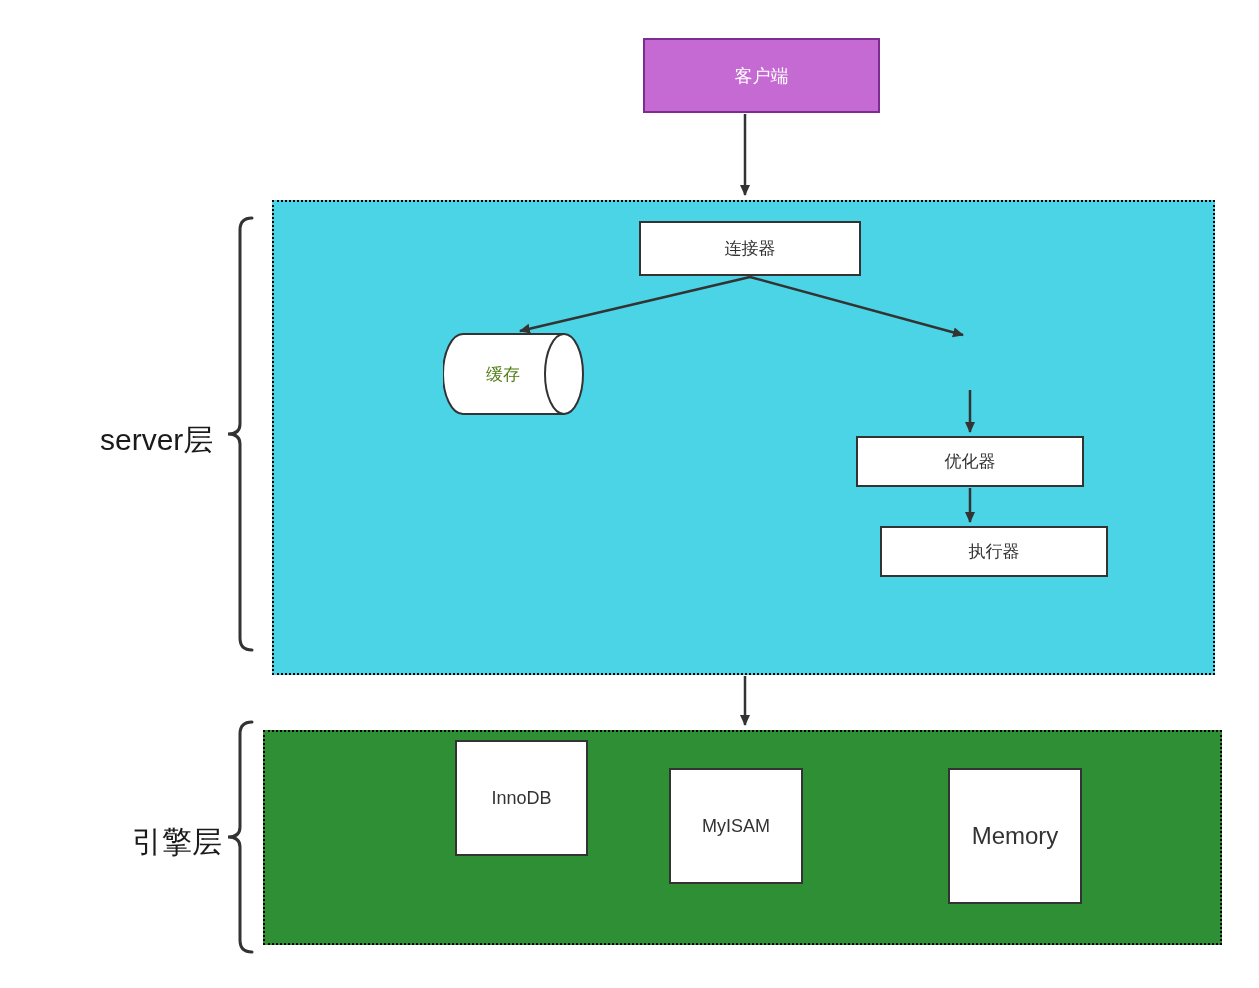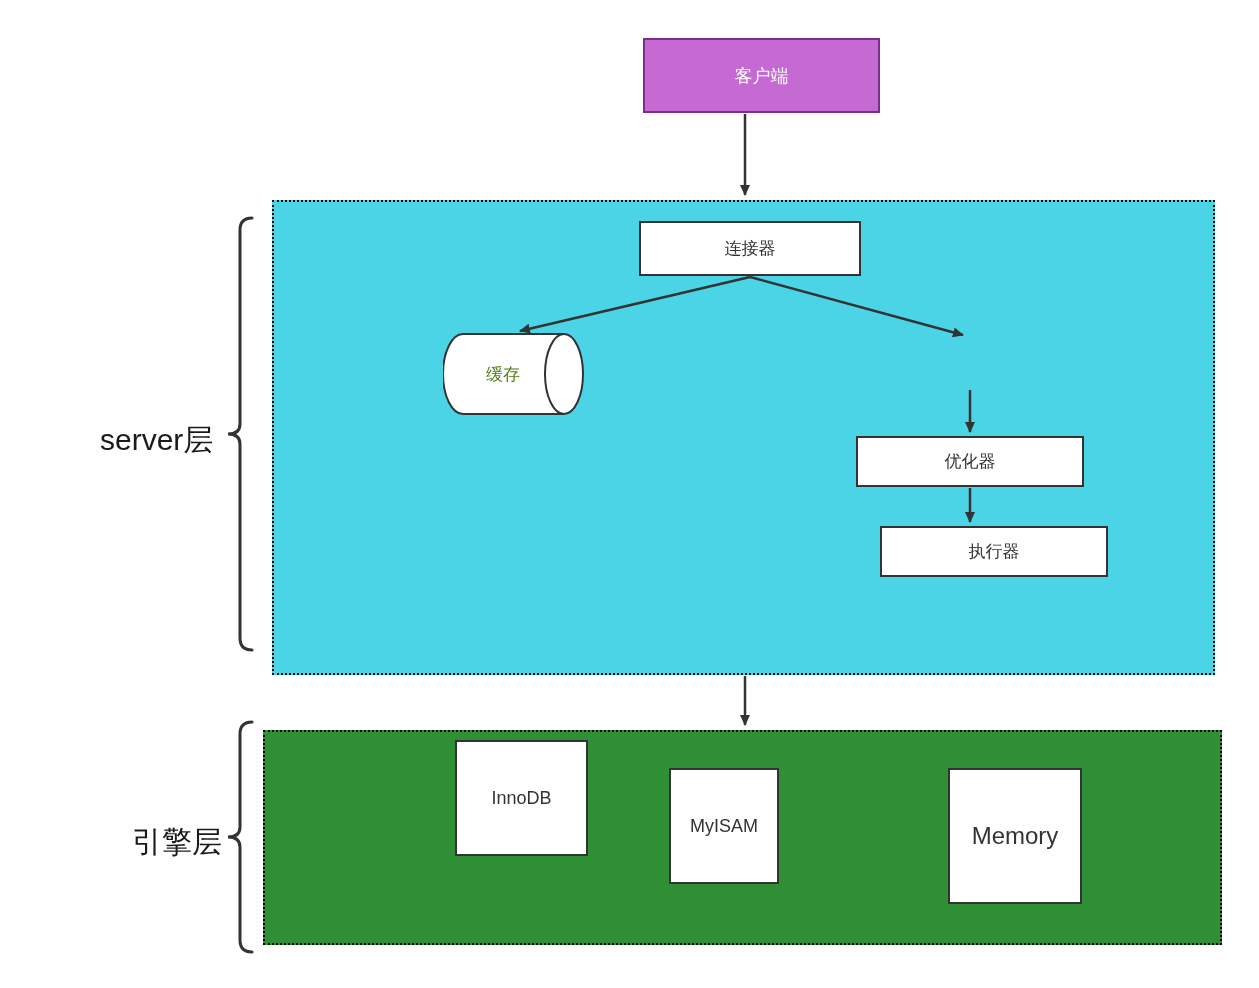--- a/index.html
+++ b/index.html
@@ -44,21 +44,21 @@
     border: 2px solid #7c2d8e;
     color: #ffffff;
     font-size: 18px;
     margin-left: 16px;
   }
   .node.connector { left: 639px; top: 221px; width: 222px; height: 55px; }
   .node.lexer     { left: 856px; top: 338px; width: 228px; height: 51px; }
   .node.optimizer { left: 856px; top: 436px; width: 228px; height: 51px; }
   .node.executor  { left: 856px; top: 526px; width: 228px; height: 51px; margin-left: 24px; }
   .node.innodb    { left: 455px; top: 740px; width: 133px; height: 116px; font-size: 18px; }
-  .node.myisam    { left: 669px; top: 768px; width: 110px; height: 116px; font-size: 18px; }
+  .node.myisam    { left: 669px; top: 768px; width: 134px; height: 116px; font-size: 18px; }
   .node.memory    { left: 948px; top: 768px; width: 134px; height: 136px; font-size: 24px; }
   .cylinder {
     position: absolute;
     left: 443px; top: 333px; width: 142px; height: 82px;
     z-index: 3;
   }
   .cylinder .cyl-label {
     position: absolute;
     left: 0; top: 0; width: 120px; height: 82px;
     display: flex; align-items: center; justify-content: center;

